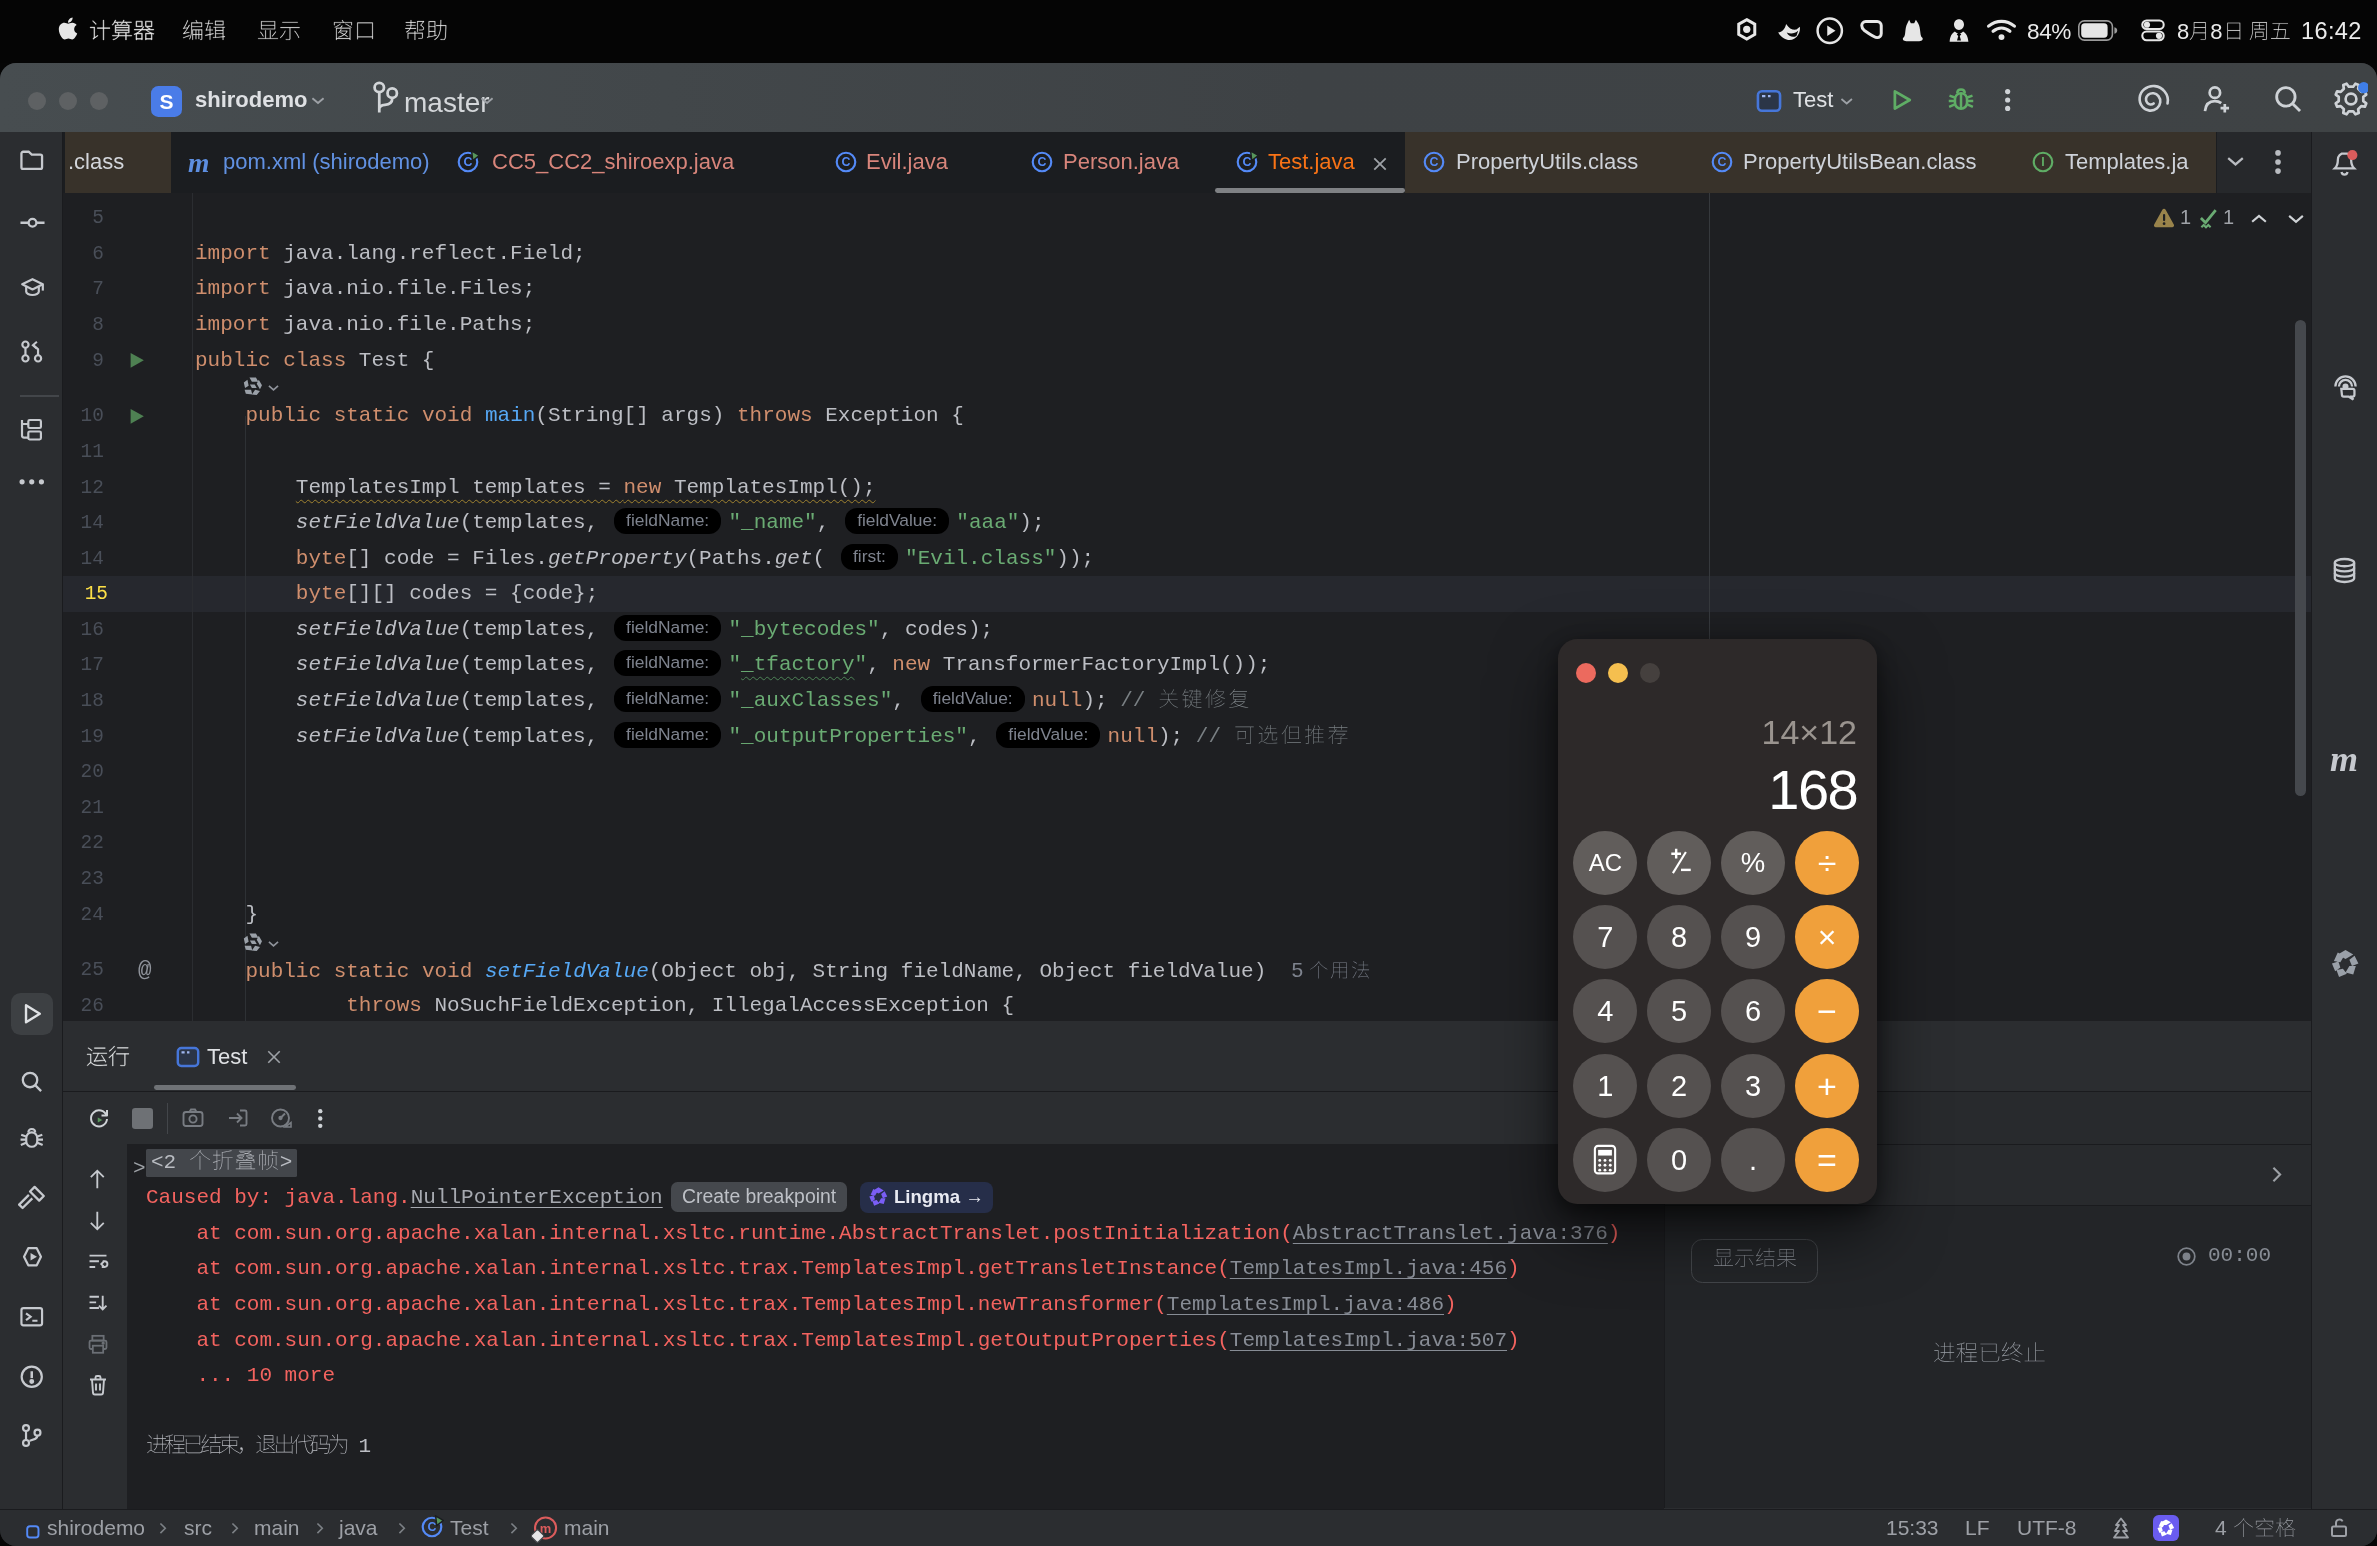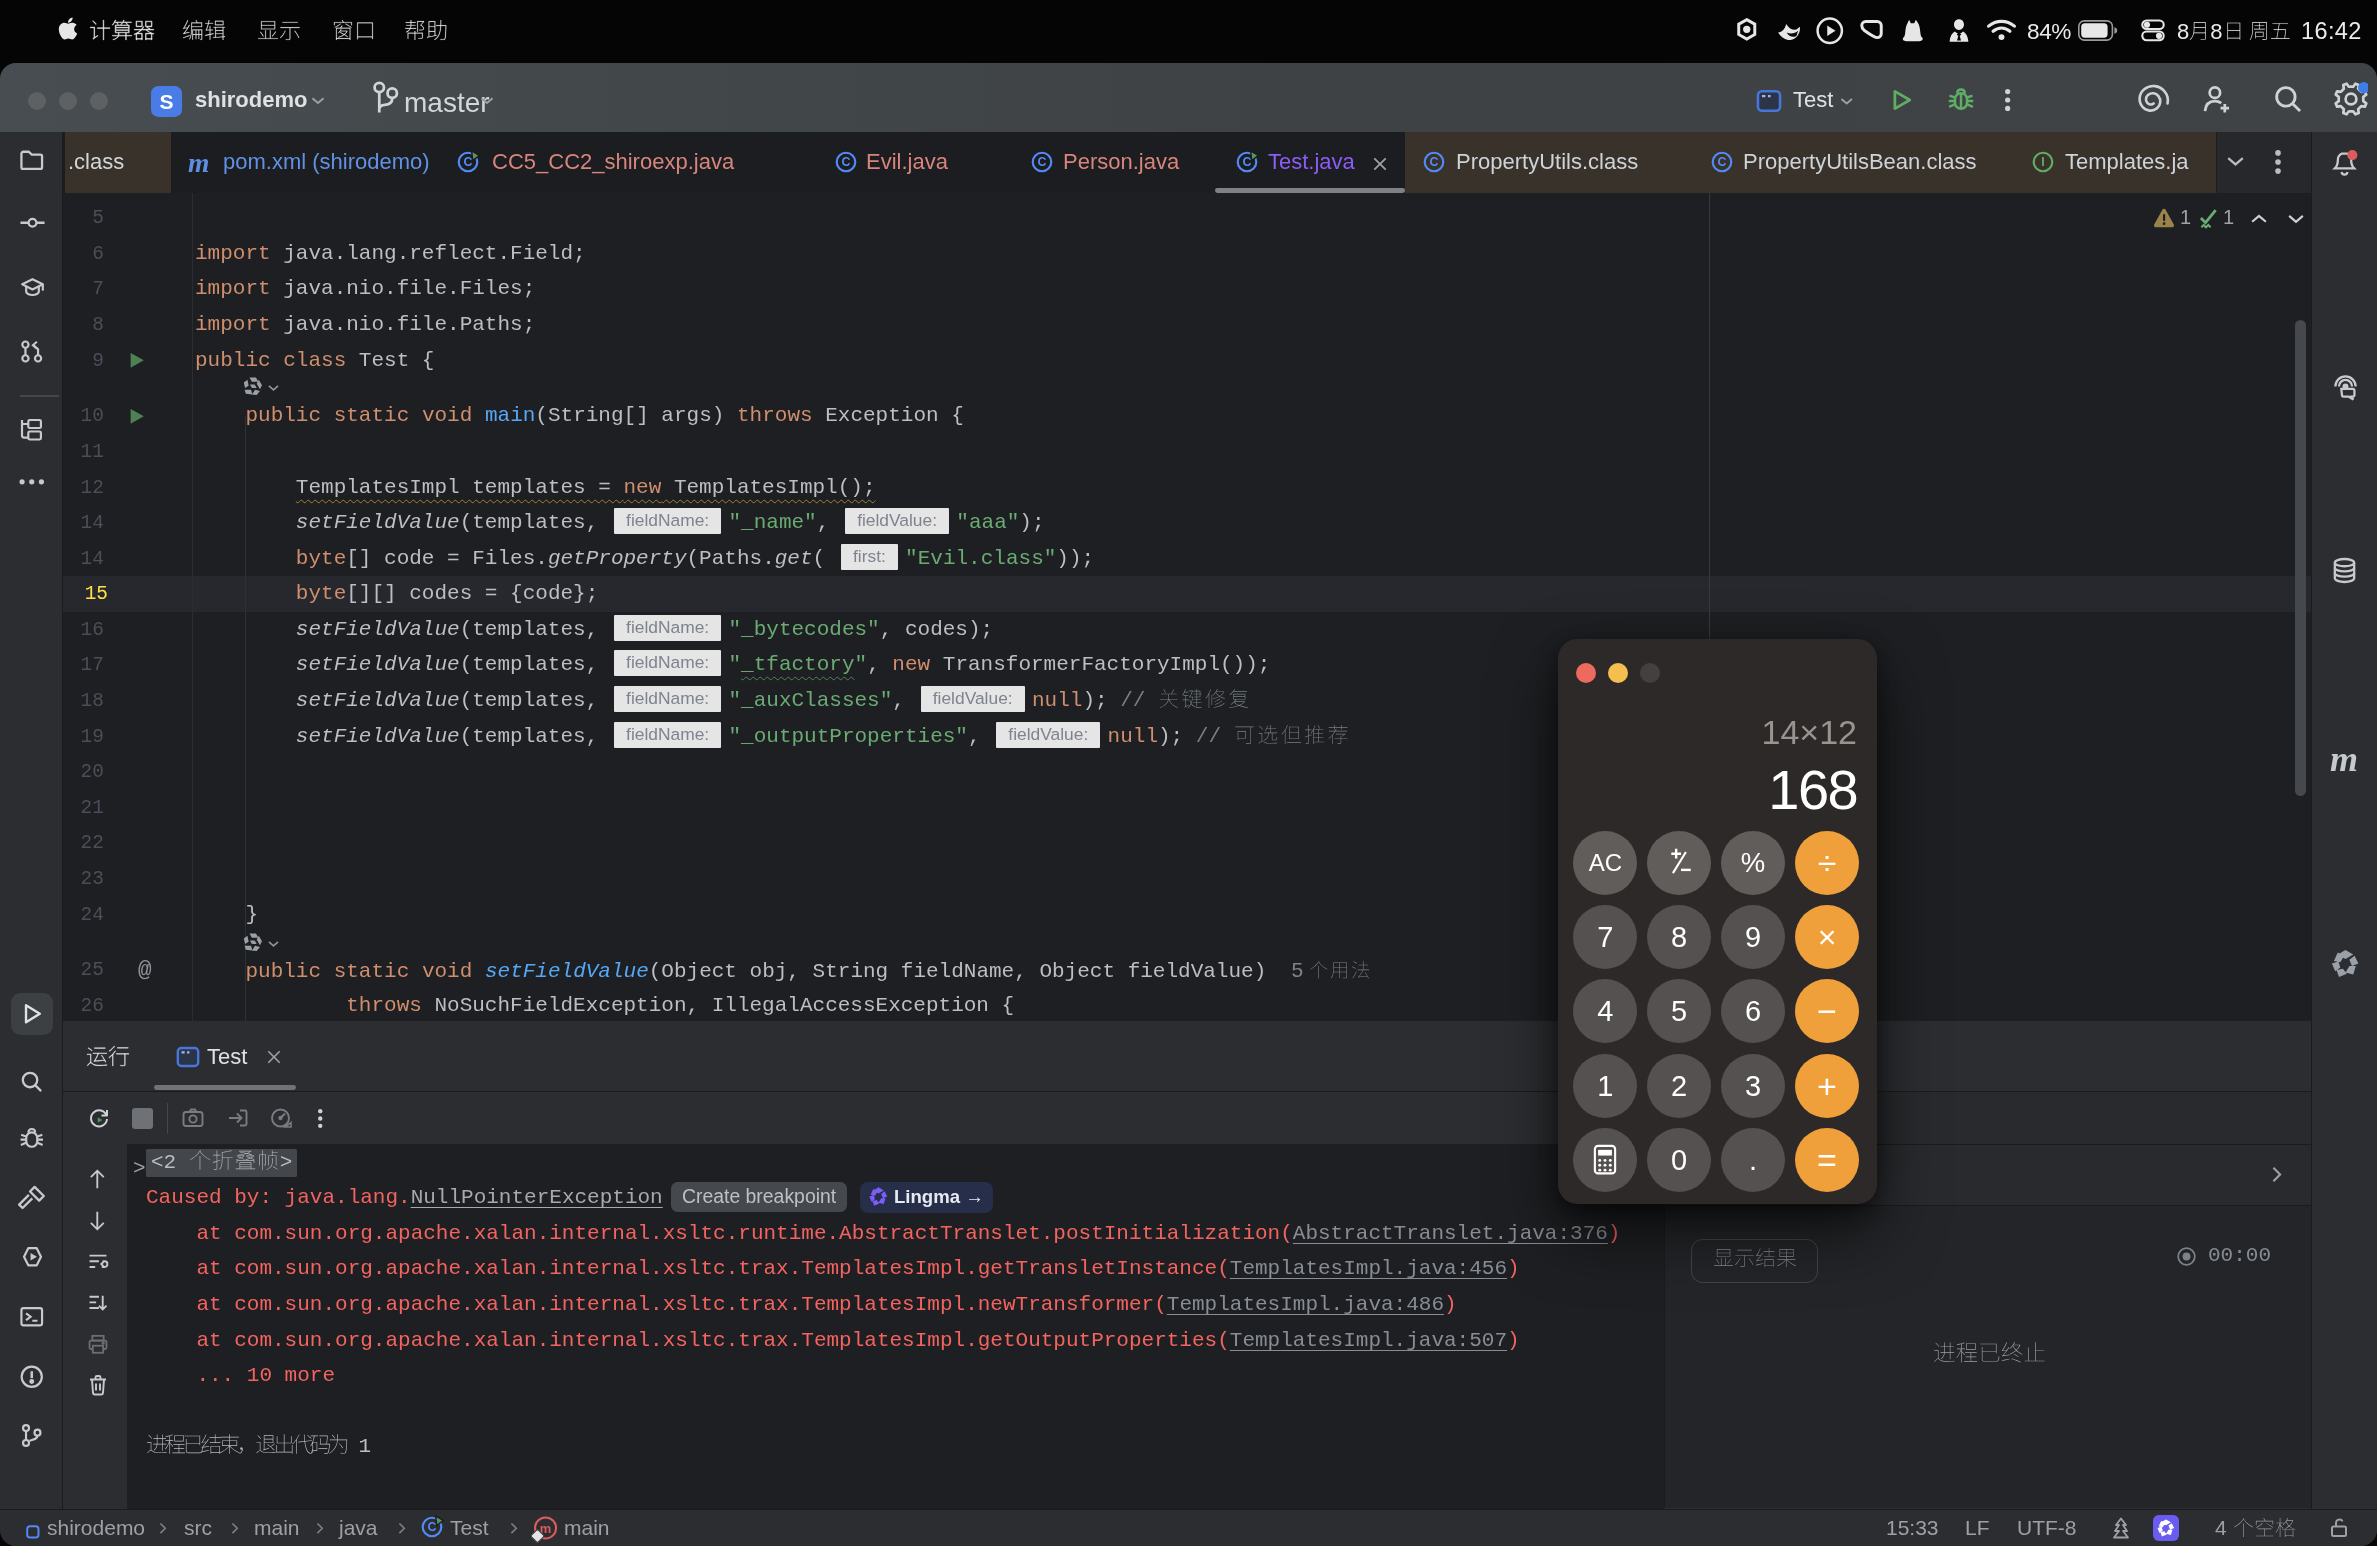--- a/index.html
+++ b/index.html
@@ -1,20 +1,20 @@
 <!DOCTYPE html>
 <html style="font-size:13px"><head><meta charset="utf-8"><style>
 *{margin:0;padding:0;box-sizing:border-box}
 html,body{width:2377px;height:1546px;background:#060606;overflow:hidden}
 body{font-family:"Liberation Sans",sans-serif;-webkit-font-smoothing:antialiased}
 .ab{position:absolute}
 #win{position:absolute;left:0;top:63px;width:2377px;height:1483px;background:#1e1f22;border-radius:16px;overflow:hidden}
 .cl{position:absolute;left:195px;font:21px/36px "Liberation Mono",monospace;color:#bcbec4;white-space:pre}
 .k{color:#cf8e6d}.s{color:#6aab73}.it{font-style:italic}.bl{color:#56a8f5}.pu{color:#c77dbb;font-style:italic}.cm{color:#7a8084}
-.pill{display:inline-block;background:#e5e5e5;color:#7e838e;border-radius:1px;font:17.4px/22.6px "Liberation Sans",sans-serif;padding:1.6px 12px 2.4px;vertical-align:1.6px;margin:0 7.3px 0 3.2px}
+.pill{display:inline-block;background:#000000;color:#7e838e;border-radius:12px;font:17.4px/22.6px "Liberation Sans",sans-serif;padding:1.6px 12px 2.4px;vertical-align:1.6px;margin:0 7.3px 0 3.2px}
 .wavy-y{text-decoration:underline wavy #9f8230 1.2px;text-underline-offset:5.7px}
 .wavy-g{text-decoration:underline wavy #4e8456 1.2px;text-underline-offset:5.7px}
 .num{position:absolute;font:19.4px/36px "Liberation Mono",monospace;color:#494e58;text-align:right;width:40px}
 .con{position:absolute;left:146px;font:21px/36px "Liberation Mono",monospace;color:#f3635f;white-space:pre}
 .glk{color:#878c95;text-decoration:underline;text-underline-offset:4px;text-decoration-thickness:1.2px}
 svg.cj{display:inline-block}
 </style></head><body>
 <div class="ab" style="left:0;top:0;width:2377px;height:63px;background:#050505">
     <svg class="ab" style="left:58px;top:16px" width="20" height="25" viewBox="0 0 384 512">
       <path fill="#e6e6e6" d="M318.7 268.7c-.2-36.7 16.4-64.4 50-84.8-18.8-26.9-47.2-41.7-84.7-44.6-35.5-2.9-74.3 20.7-88.5 20.7-15 0-49.4-19.7-76.4-19.7C63.3 141.2 4 184.8 4 273.5q0 39.3 14.4 81.2c12.8 36.7 59 126.7 107.2 125.2 25.2-.6 43-17.9 75.8-17.9 31.8 0 48.3 17.9 76.4 17.9 48.6-.7 90.4-82.5 102.6-119.3-65.2-30.7-61.7-90-61.7-91.9zm-56.6-164.2c27.3-32.4 24.8-61.9 24-72.5-24.1 1.4-52 16.4-67.9 34.9-17.5 19.8-27.8 44.3-25.6 71.9 26.1 2 49.9-11.4 69.5-34.3z"></path>
@@ -197,21 +197,21 @@
     <svg class="ab" style="left:1030px;top:87px" width="24" height="24" viewBox="0 0 30 30">
       <circle cx="15" cy="15" r="11.6" fill="none" stroke="#548af7" stroke-width="2.7"></circle>
       <text x="15" y="20.5" font-family="Liberation Sans" font-size="15.5" font-weight="700" fill="#548af7" text-anchor="middle">C</text>
     </svg>
     <div class="ab" style="left:1063px;top:87px;font-size:22px;line-height:24px;color:#d8857b;white-space:nowrap">Person.java</div>
     <svg class="ab" style="left:1235px;top:87px" width="24" height="24" viewBox="0 0 30 30">
       <circle cx="15" cy="15" r="11.6" fill="none" stroke="#548af7" stroke-width="2.7"></circle>
       <text x="15" y="20.5" font-family="Liberation Sans" font-size="15.5" font-weight="700" fill="#548af7" text-anchor="middle">C</text>
       <path d="M19.5 1l9.5 5.8-8 6.4z" fill="#57965c" stroke="#1b1d20" stroke-width="1.8"></path>
     </svg>
-    <div class="ab" style="left:1268px;top:87px;font-size:22px;line-height:24px;color:#8b5cf6;white-space:nowrap">Test.java</div>
+    <div class="ab" style="left:1268px;top:87px;font-size:22px;line-height:24px;color:#f97316;white-space:nowrap">Test.java</div>
     <svg class="ab" style="left:1371px;top:92px" width="18" height="18" viewBox="0 0 22 22">
       <path stroke="#9da1a6" stroke-width="2.2" d="M4 4l14 14M18 4L4 18"></path>
     </svg>
     <div class="ab" style="left:1215px;top:125px;width:190px;height:4.9px;border-radius:2.4px;background:#7f8184"></div>
     <svg class="ab" style="left:1422px;top:87px" width="24" height="24" viewBox="0 0 30 30">
       <circle cx="15" cy="15" r="11.6" fill="none" stroke="#548af7" stroke-width="2.7"></circle>
       <text x="15" y="20.5" font-family="Liberation Sans" font-size="15.5" font-weight="700" fill="#548af7" text-anchor="middle">C</text>
     </svg>
     <div class="ab" style="left:1456px;top:87px;font-size:22px;line-height:24px;color:#ced2d9;white-space:nowrap">PropertyUtils.class</div>
     <svg class="ab" style="left:1710px;top:87px" width="24" height="24" viewBox="0 0 30 30">

